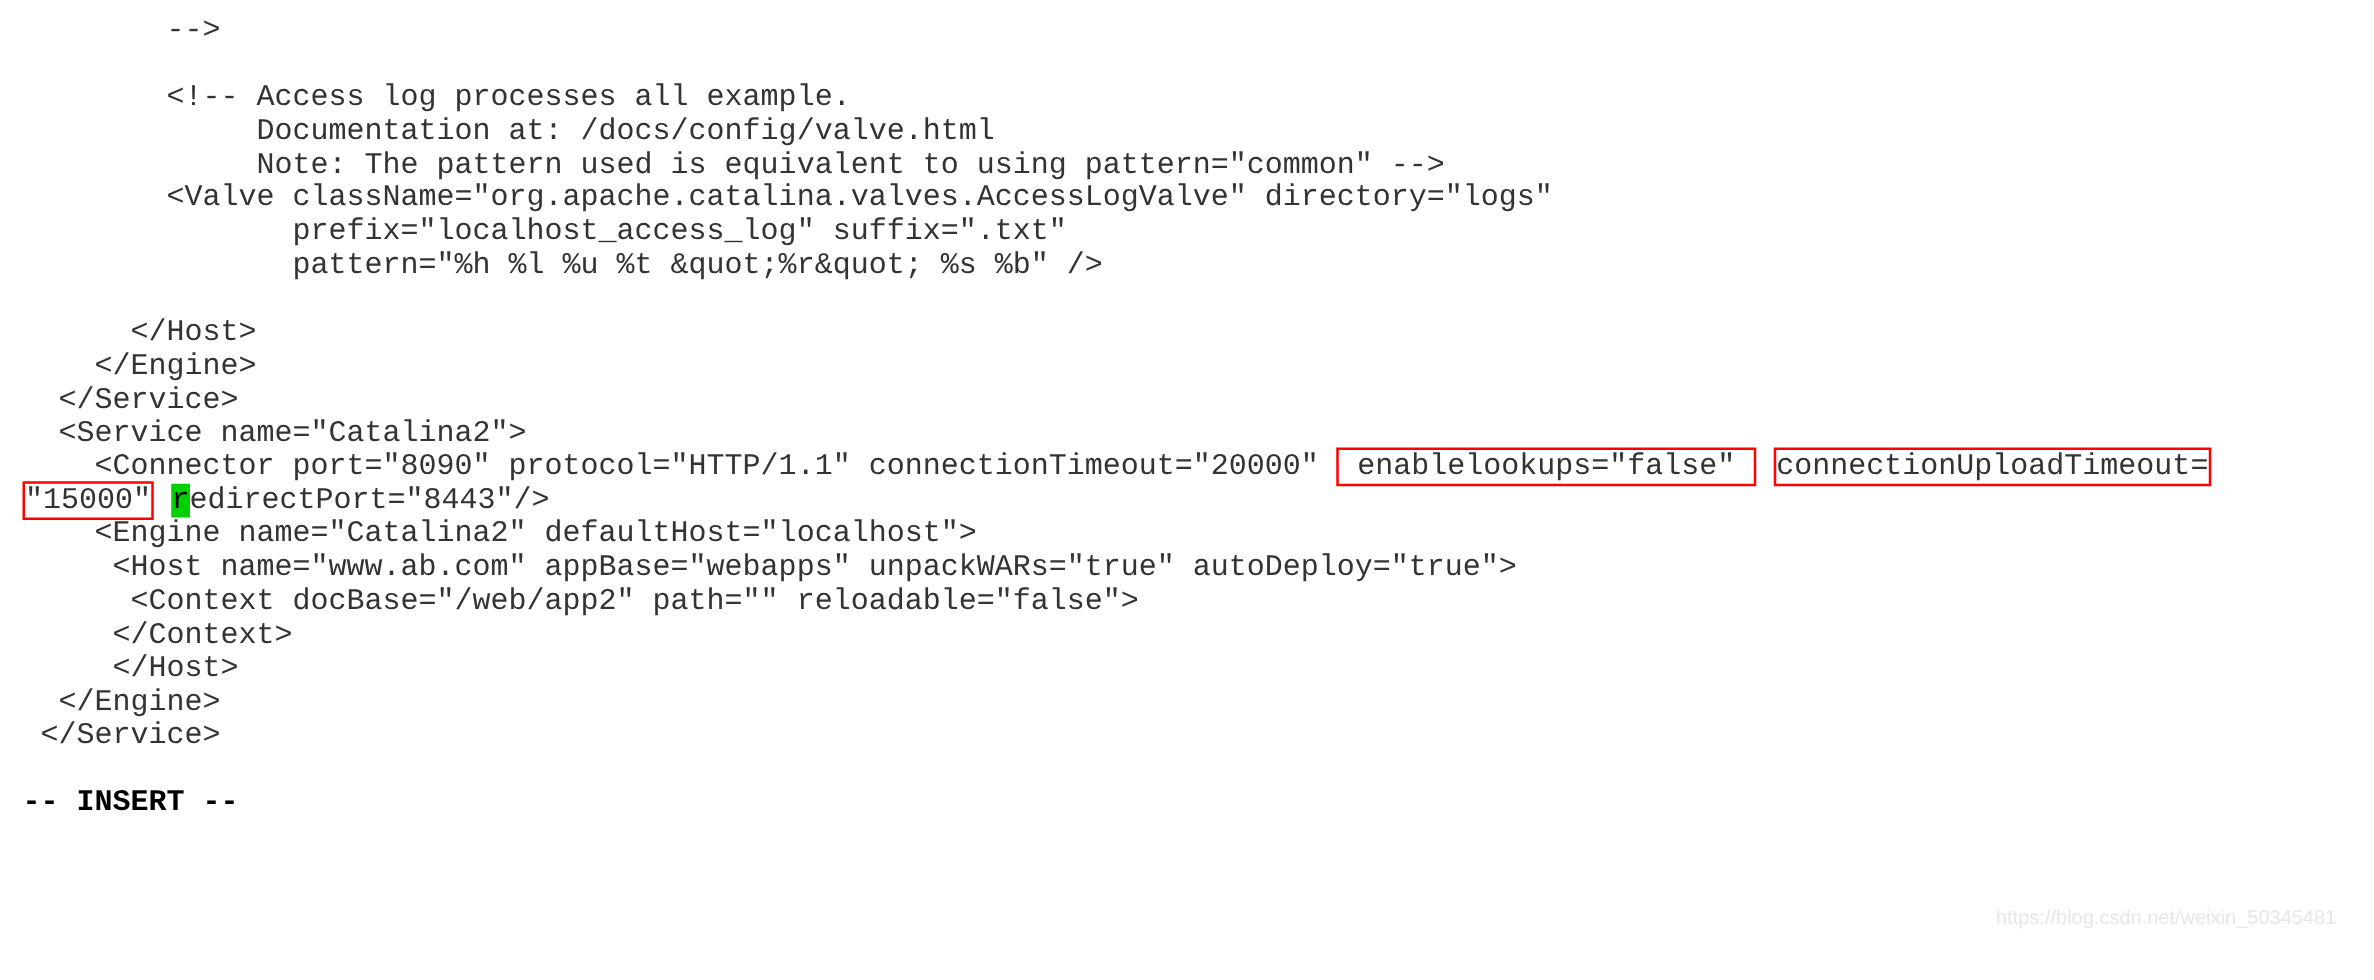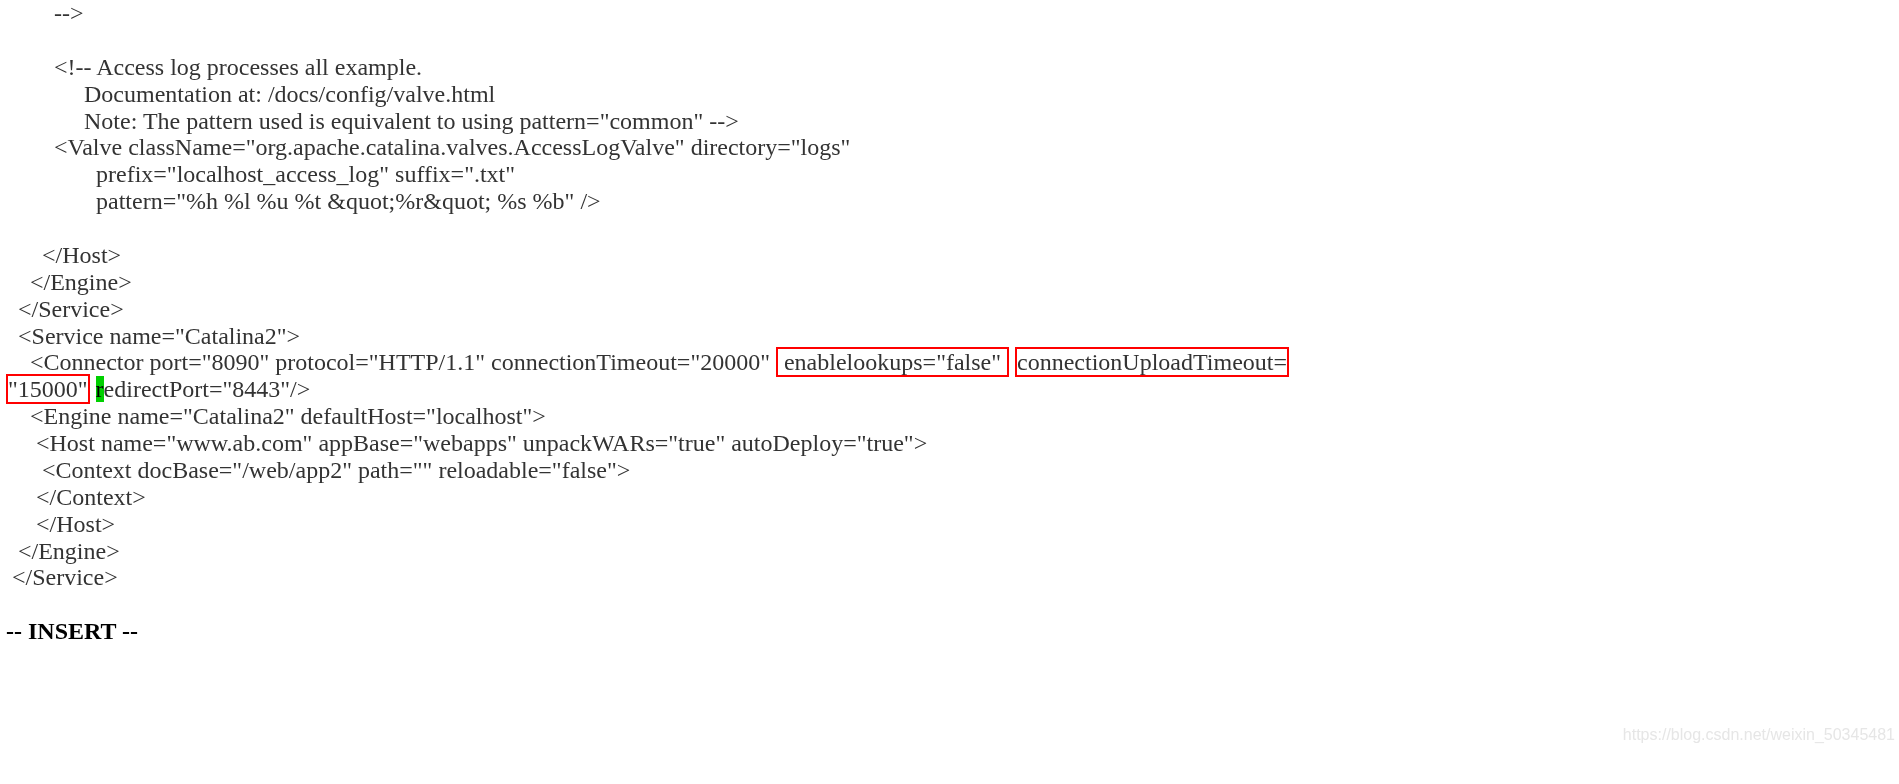--- a/index.html
+++ b/index.html
@@ -4,23 +4,23 @@
 <style>
   html, body {
     margin: 0;
     padding: 0;
     background: #ffffff;
     width: 1899px;
     height: 784px;
     overflow: hidden;
   }
   pre.editor {
-    margin: 0;
+    margin: 12px;
     padding: 0 6px 0 6px;
-    font-family: Liberation Serif, serif;
+    font-family: Liberation Mono, monospace;
     font-size: 24px;
     line-height: 1.12;
     color: #333333;
     white-space: pre;
     letter-spacing: 0px;
   }
   .bold-status {
     font-weight: 700;
     color: #000000;
   }
@@ -28,21 +28,21 @@
     background: #00d000;
     color: #000000;
   }
   .redbox {
     border: 2px solid #ff0000;
     padding: 0 0px;
     margin: 0;
   }
   .watermark {
     position: absolute;
-    right: 4px;
+    right: 30px;
     bottom: 40px;
     font-family: Arial, sans-serif;
     font-size: 16px;
     color: #e6e6e6;
     user-select: none;
     pointer-events: none;
   }
 </style>
 </head>
 <body>

